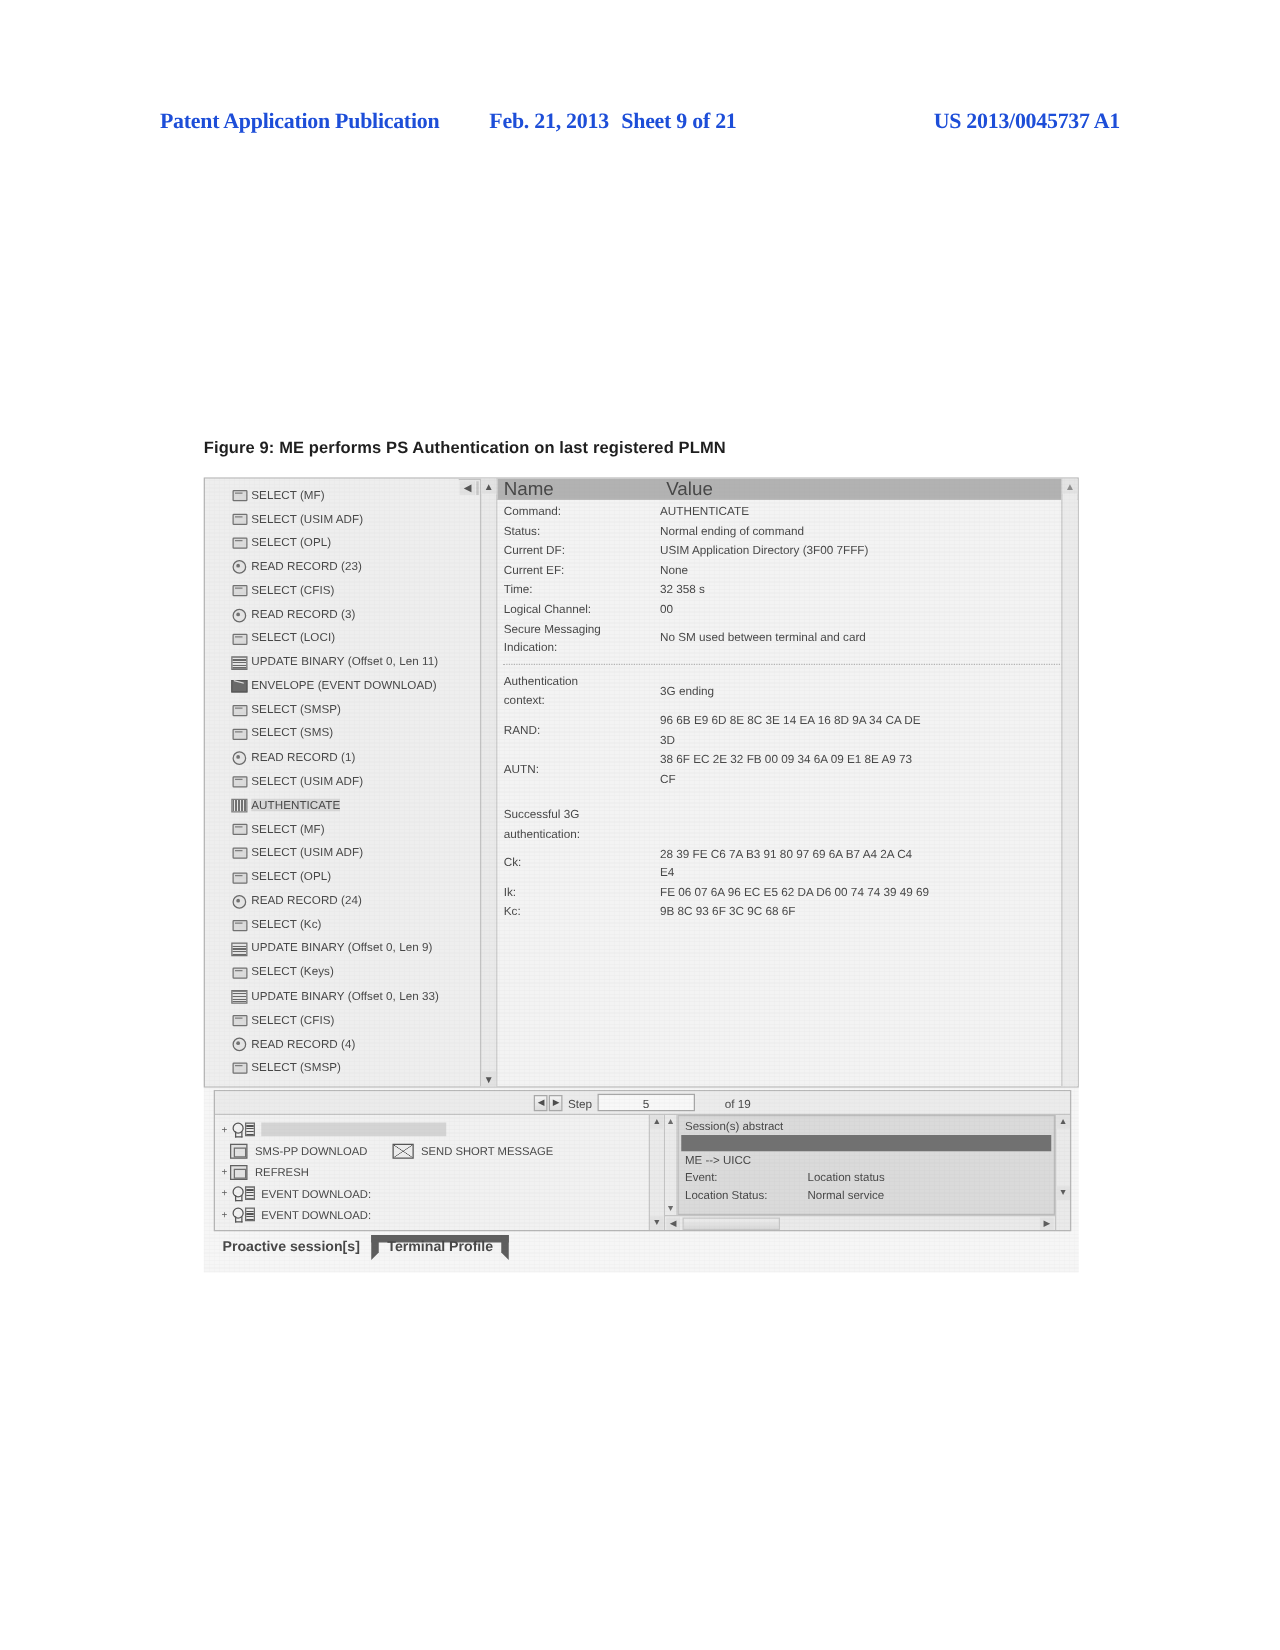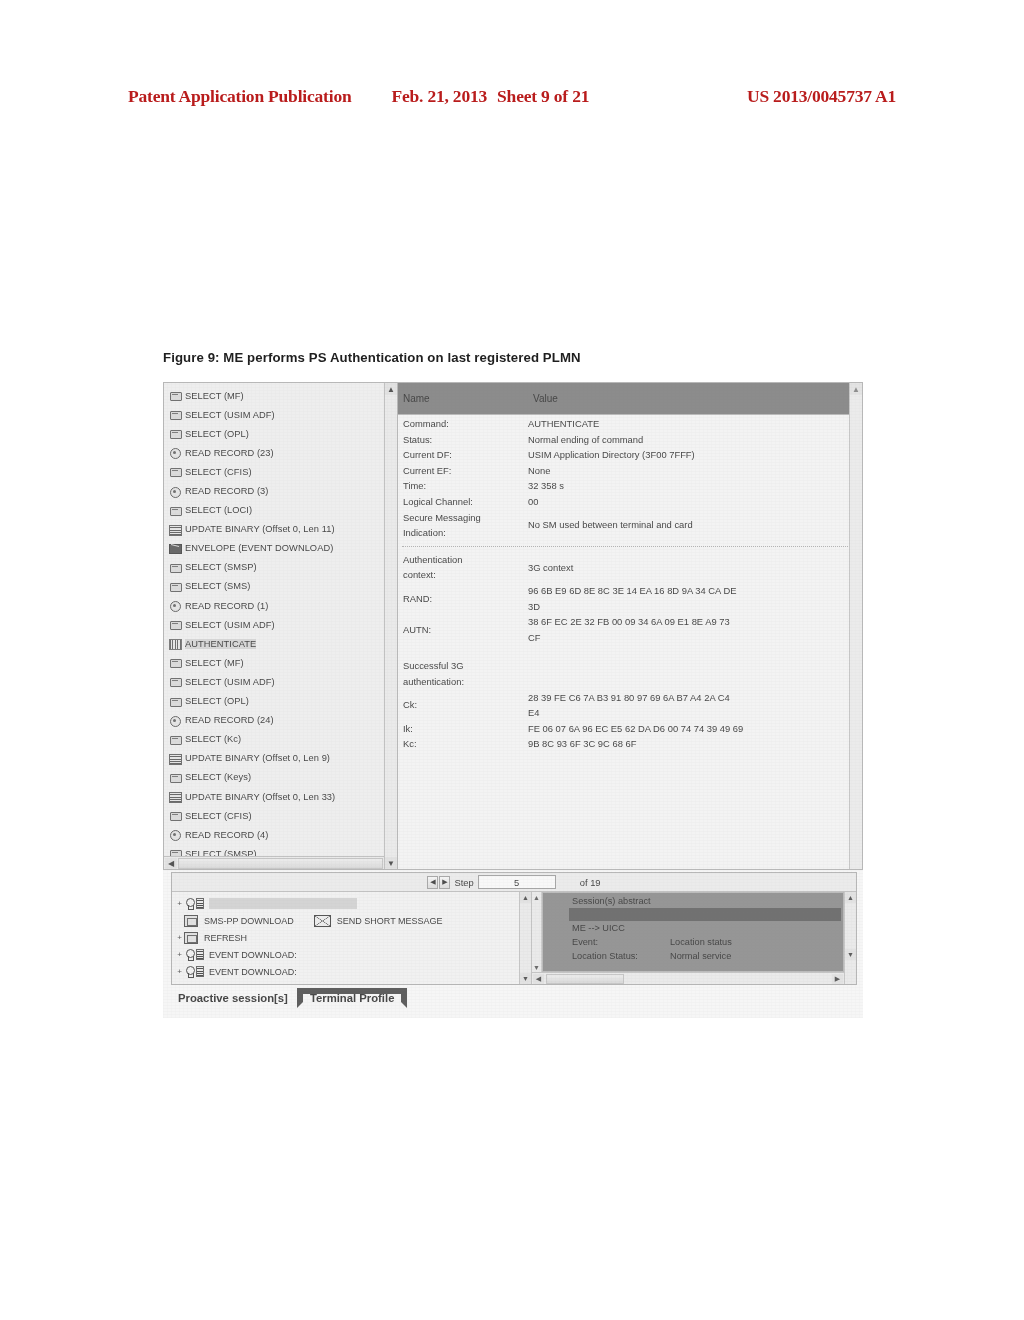--- a/index.html
+++ b/index.html
@@ -22,21 +22,21 @@
     position: absolute;
     left: 128px;
     top: 86px;
     width: 768px;
     display: flex;
     align-items: flex-end;
     font-family: "Liberation Serif", serif;
     font-weight: bold;
     font-size: 17.5px;
     letter-spacing: -0.2px;
-    color: #b91c1c;
+    color: #1d4ed8;
     -webkit-font-smoothing: none;
   }
   .ph-title { white-space: nowrap; }
   .ph-date  { white-space: nowrap; margin-left: 40px; }
   .ph-sheet { white-space: nowrap; margin-left: 10px; }
   .ph-num   { white-space: nowrap; margin-left: auto; }
 
   
   .fig-caption {
     position: absolute;
@@ -89,21 +89,22 @@
     background: #f6f6f4;
     border: 1px solid #b9b9b6;
   }
 
   .tree-pane {
     position: relative;
     width: 234px;
     background: #f3f3f1;
     border-right: 1px solid #b9b9b6;
     display: flex;
-    flex-direction: column;
+    flex-direction: row;
+    padding-left: 16px;
   }
   .tree-list {
     flex: 1;
     overflow: hidden;
     padding: 3px 0 0 2px;
   }
   .tree-row {
     display: flex;
     align-items: center;
     height: 19.1px;
@@ -229,26 +230,26 @@
   
   .detail-pane {
     position: relative;
     flex: 1;
     background: #f8f8f6;
     display: flex;
     flex-direction: column;
   }
   .dhead {
     display: flex;
-    height: 32px;
-    background: #f97316;
+    height: 17px;
+    background: #eab308;
     border-bottom: 1px solid #bdbdba;
     align-items: center;
     font-family: "Liberation Serif", serif;
-    font-size: 10px;
+    font-size: 15px;
     font-weight: normal;
     color: #2e2e2e;
   }
   .dhead .col-name { width: 130px; padding-left: 5px; }
   .dhead .col-val  { flex: 1; padding-left: 5px; }
   .dbody {
     flex: 1;
     padding: 1px 0 0 0;
     overflow: hidden;
   }
@@ -491,23 +492,22 @@
   .sv-left-edge .a-dn2 {
     position: absolute; bottom: 12px; left: 0;
     width: 9px; height: 10px;
     display: flex; align-items: center; justify-content: center;
     font-size: 7px; color: #666;
   }
   .s-inner {
     position: absolute;
     left: 10px; right: 12px; top: 0; bottom: 12px;
     border: 1px solid #bdbdba;
-    background: #14b8a6;
+    background: #bef264;
     overflow: hidden;
-    padding-left: 24px;
   }
 
   
   .tabs {
     position: absolute;
     left: 8px;
     top: 606px;
     display: flex;
     align-items: flex-end;
     font-weight: bold;
@@ -695,21 +695,21 @@
               <div class="n">Secure Messaging
 Indication:</div>
               <div class="v">No SM used between terminal and card</div>
             </div>
           </div>
         <div class="dsep"></div>
         <div id="detail-rows-2">
             <div class="drow">
               <div class="n">Authentication
 context:</div>
-              <div class="v">3G context</div>
+              <div class="v">3G ending</div>
             </div>
             <div class="drow">
               <div class="n">RAND:</div>
               <div class="v">96 6B E9 6D 8E 8C 3E 14 EA 16 8D 9A 34 CA DE
 3D</div>
             </div>
             <div class="drow">
               <div class="n">AUTN:</div>
               <div class="v">38 6F EC 2E 32 FB 00 09 34 6A 09 E1 8E A9 73
 CF</div>

